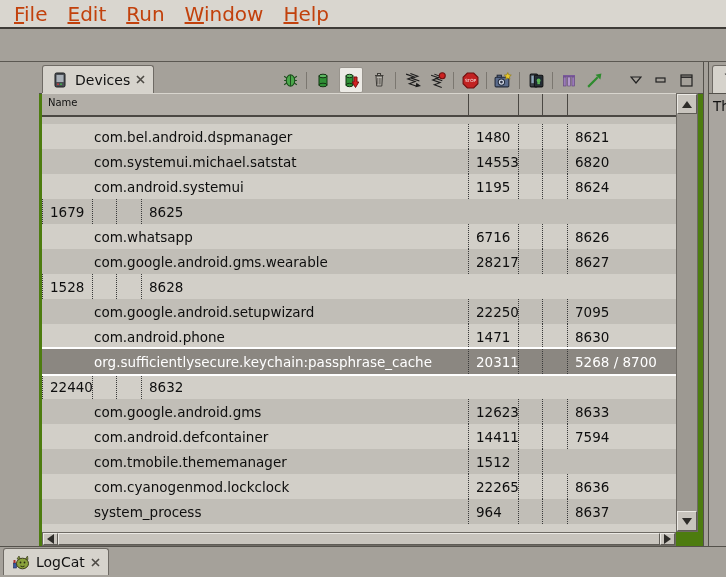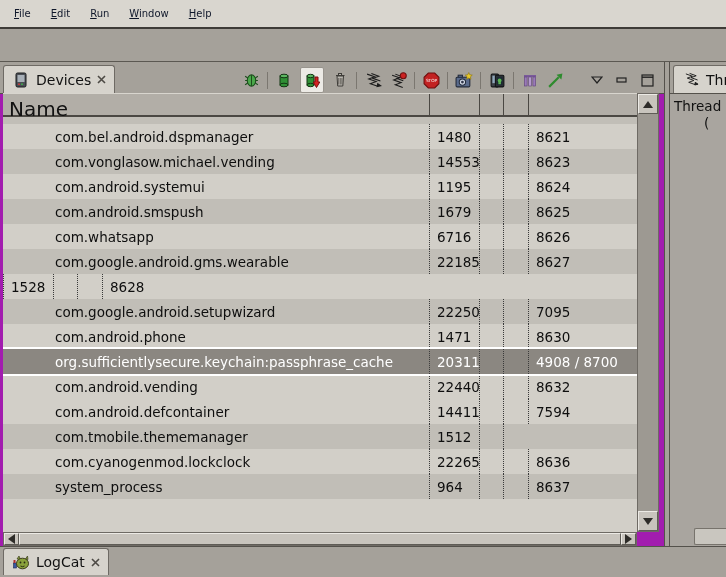--- a/index.html
+++ b/index.html
@@ -4,46 +4,46 @@
 <style>
   html,body{margin:0;padding:0;}
   .window{
     position:relative;width:726px;height:577px;overflow:hidden;
     background:#a5a19a;font-family:"DejaVu Sans","Liberation Sans",sans-serif;
     color:#111;
   }
   
   .menubar{height:27px;background:#d9d6cf;border-bottom:2px solid #3e3b37;
     display:flex;align-items:center;padding-left:4px;}
-  .menu-item{padding:3px 10px;font-size:10px;color:#0f172a;cursor:default;}
+  .menu-item{padding:3px 10px;font-size:20px;color:#c2410c;cursor:default;}
   .menu-item u{text-decoration:underline;}
   
   .toolbar-strip{height:32px;background:#a5a19a;border-bottom:1px solid #5b5852;}
   
   .main{position:absolute;top:62px;left:0;width:726px;height:484px;display:flex;}
-  .devices-panel{position:relative;width:664px;height:484px;background:#a21caf;overflow:hidden;}
+  .devices-panel{position:relative;width:664px;height:484px;background:#4d7c0f;overflow:hidden;margin-left:39px;}
   .sash{width:4px;background:#a5a19a;border-left:1px solid #54514b;border-right:1px solid #54514b;}
   .right-panel{position:relative;flex:1;height:484px;background:#a9a59f;overflow:hidden;}
   
   .tabbar{height:31px;background:#a5a19a;border-bottom:1px solid #54514b;
     display:flex;align-items:flex-end;}
   .tab{display:flex;align-items:center;gap:6px;height:27px;margin-left:3px;padding:0 8px;
     background:#d6d3cc;border:1px solid #6e6a64;border-bottom:none;
     border-top-left-radius:3px;border-top-right-radius:3px;font-size:14px;white-space:nowrap;}
   .view-toolbar{margin-left:auto;display:flex;align-items:center;gap:7px;
     padding-right:8px;padding-bottom:4px;}
   .tb-sep{width:1px;height:17px;background:#7b7770;}
   .tb-icon{display:flex;align-items:center;justify-content:center;width:18px;height:18px;}
   .tb-icon.highlighted{background:#eceae5;border:1px solid #98948d;border-radius:2px;
     padding:3px 2px;margin:-4px 0;}
   .tb-gap{width:10px;}
   
   .table-header{position:absolute;top:31px;left:3px;width:634px;height:24px;
     background:#b2aea7;border-top:1px solid #d8d5ce;border-bottom:2px solid #4b4843;
-    box-sizing:border-box;font-size:20px;}
+    box-sizing:border-box;font-size:10px;}
   .table-header .hdr-label{position:absolute;left:6px;top:3px;}
   .col-line{position:absolute;top:0;bottom:0;width:1px;background:#4b4843;}
   .table-body{position:absolute;top:55px;left:3px;width:634px;height:415px;
     background:#d2cfc8;overflow:hidden;}
   .row{display:flex;align-items:center;height:25px;font-size:13.5px;color:#0e0e0e;}
   .row.light{background:#d2cfc8;}
   .row.dark{background:#c1beb7;}
   .row.sliver{height:7px;}
   .row.selected{background:#8b8781;color:#fff;outline:2px solid #fff;
     position:relative;z-index:2;}
@@ -254,50 +254,49 @@
       <div class="table-body" id="rows-container">
           <div class="row dark sliver"></div>
           <div class="row light">
             <div class="cell cell-name">com.bel.android.dspmanager</div>
             <div class="cell cell-pid">1480</div>
             <div class="cell cell-e1"></div>
             <div class="cell cell-e2"></div>
             <div class="cell cell-port">8621</div>
           </div>
           <div class="row dark">
-            <div class="cell cell-name">com.vonglasow.michael.vending</div>
+            <div class="cell cell-name">com.systemui.michael.satstat</div>
             <div class="cell cell-pid">14553</div>
             <div class="cell cell-e1"></div>
             <div class="cell cell-e2"></div>
-            <div class="cell cell-port">8623</div>
+            <div class="cell cell-port">6820</div>
           </div>
           <div class="row light">
             <div class="cell cell-name">com.android.systemui</div>
             <div class="cell cell-pid">1195</div>
             <div class="cell cell-e1"></div>
             <div class="cell cell-e2"></div>
             <div class="cell cell-port">8624</div>
           </div>
           <div class="row dark">
-            <div class="cell cell-name">com.android.smspush</div>
             <div class="cell cell-pid">1679</div>
             <div class="cell cell-e1"></div>
             <div class="cell cell-e2"></div>
             <div class="cell cell-port">8625</div>
           </div>
           <div class="row light">
             <div class="cell cell-name">com.whatsapp</div>
             <div class="cell cell-pid">6716</div>
             <div class="cell cell-e1"></div>
             <div class="cell cell-e2"></div>
             <div class="cell cell-port">8626</div>
           </div>
           <div class="row dark">
             <div class="cell cell-name">com.google.android.gms.wearable</div>
-            <div class="cell cell-pid">22185</div>
+            <div class="cell cell-pid">28217</div>
             <div class="cell cell-e1"></div>
             <div class="cell cell-e2"></div>
             <div class="cell cell-port">8627</div>
           </div>
           <div class="row light">
             <div class="cell cell-pid">1528</div>
             <div class="cell cell-e1"></div>
             <div class="cell cell-e2"></div>
             <div class="cell cell-port">8628</div>
           </div>
@@ -313,28 +312,34 @@
             <div class="cell cell-pid">1471</div>
             <div class="cell cell-e1"></div>
             <div class="cell cell-e2"></div>
             <div class="cell cell-port">8630</div>
           </div>
           <div class="row selected">
             <div class="cell cell-name">org.sufficientlysecure.keychain:passphrase_cache</div>
             <div class="cell cell-pid">20311</div>
             <div class="cell cell-e1"></div>
             <div class="cell cell-e2"></div>
-            <div class="cell cell-port">4908 / 8700</div>
-          </div>
-          <div class="row light">
-            <div class="cell cell-name">com.android.vending</div>
+            <div class="cell cell-port">5268 / 8700</div>
+          </div>
+          <div class="row light">
             <div class="cell cell-pid">22440</div>
             <div class="cell cell-e1"></div>
             <div class="cell cell-e2"></div>
             <div class="cell cell-port">8632</div>
+          </div>
+          <div class="row dark">
+            <div class="cell cell-name">com.google.android.gms</div>
+            <div class="cell cell-pid">12623</div>
+            <div class="cell cell-e1"></div>
+            <div class="cell cell-e2"></div>
+            <div class="cell cell-port">8633</div>
           </div>
           <div class="row light">
             <div class="cell cell-name">com.android.defcontainer</div>
             <div class="cell cell-pid">14411</div>
             <div class="cell cell-e1"></div>
             <div class="cell cell-e2"></div>
             <div class="cell cell-port">7594</div>
           </div>
           <div class="row dark">
             <div class="cell cell-name">com.tmobile.thememanager</div>

